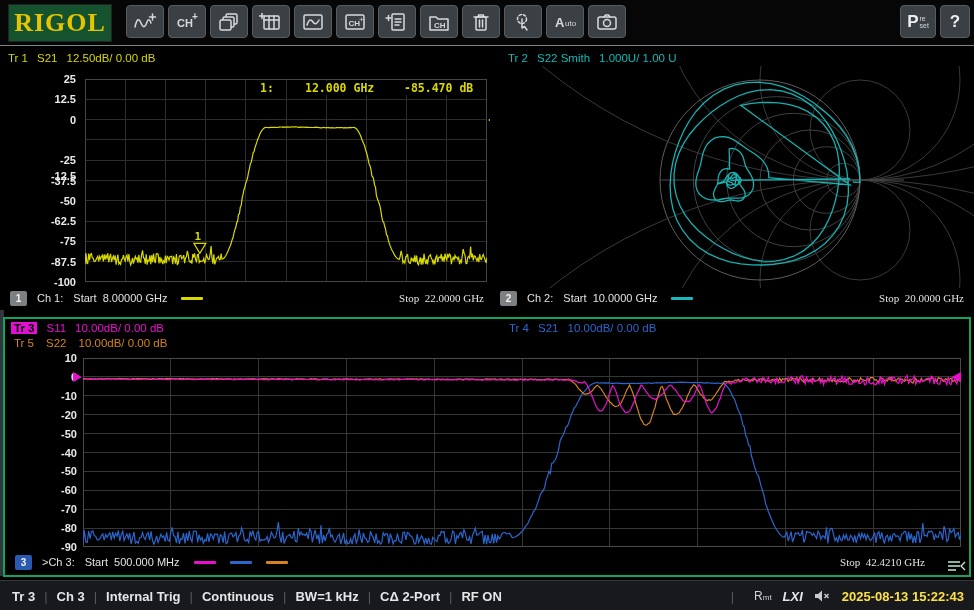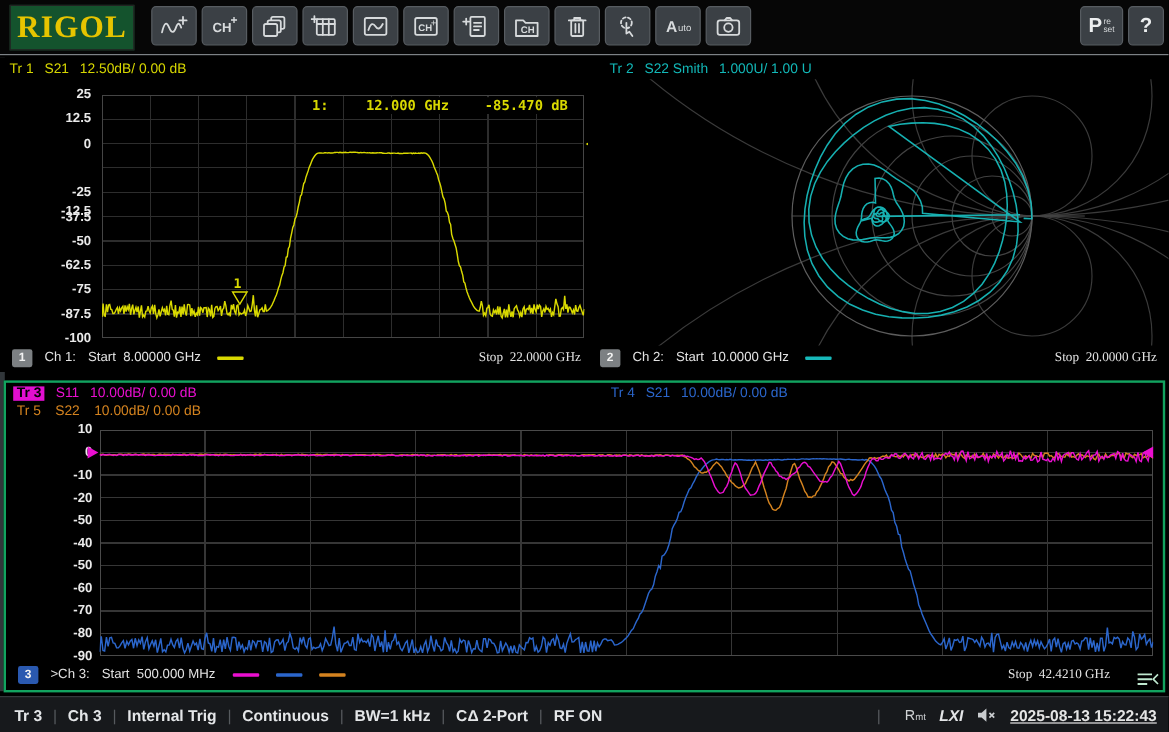--- a/index.html
+++ b/index.html
@@ -51,21 +51,21 @@
   
   .statusbar{position:absolute;top:580px;left:0;width:974px;height:30px;background:#17191c;
              border-top:1px solid #34383b;display:flex;align-items:center;}
   .sitems{display:flex;margin-left:12px;align-items:center;font-size:13px;color:#e4e6e8;font-weight:bold;}
   .ssep{color:#565a5e;margin:0 9px;font-weight:normal;}
   .sright{position:absolute;right:10px;display:flex;gap:11px;align-items:center;font-size:13px;color:#cfd2d4;}
   .rmt{font-size:11px;}
   .rmt b{font-weight:normal;font-size:12px;}
   .rmt small{font-size:8px;}
   .lxi{font-weight:bold;font-style:italic;font-size:13px;color:#e3e5e7;}
-  .dt{font-weight:bold;color:#e5e5e5;text-decoration:underline;}
+  .dt{font-weight:bold;color:#fde047;}
   .ledge{position:absolute;left:0;top:48px;width:4px;height:528px;background:#31363a;}
 </style>
 </head>
 <body>
 
 <div id="app">
 
   <div class="toolbar">
     <div class="logo">RIGOL</div>
     <div class="tbtns">

